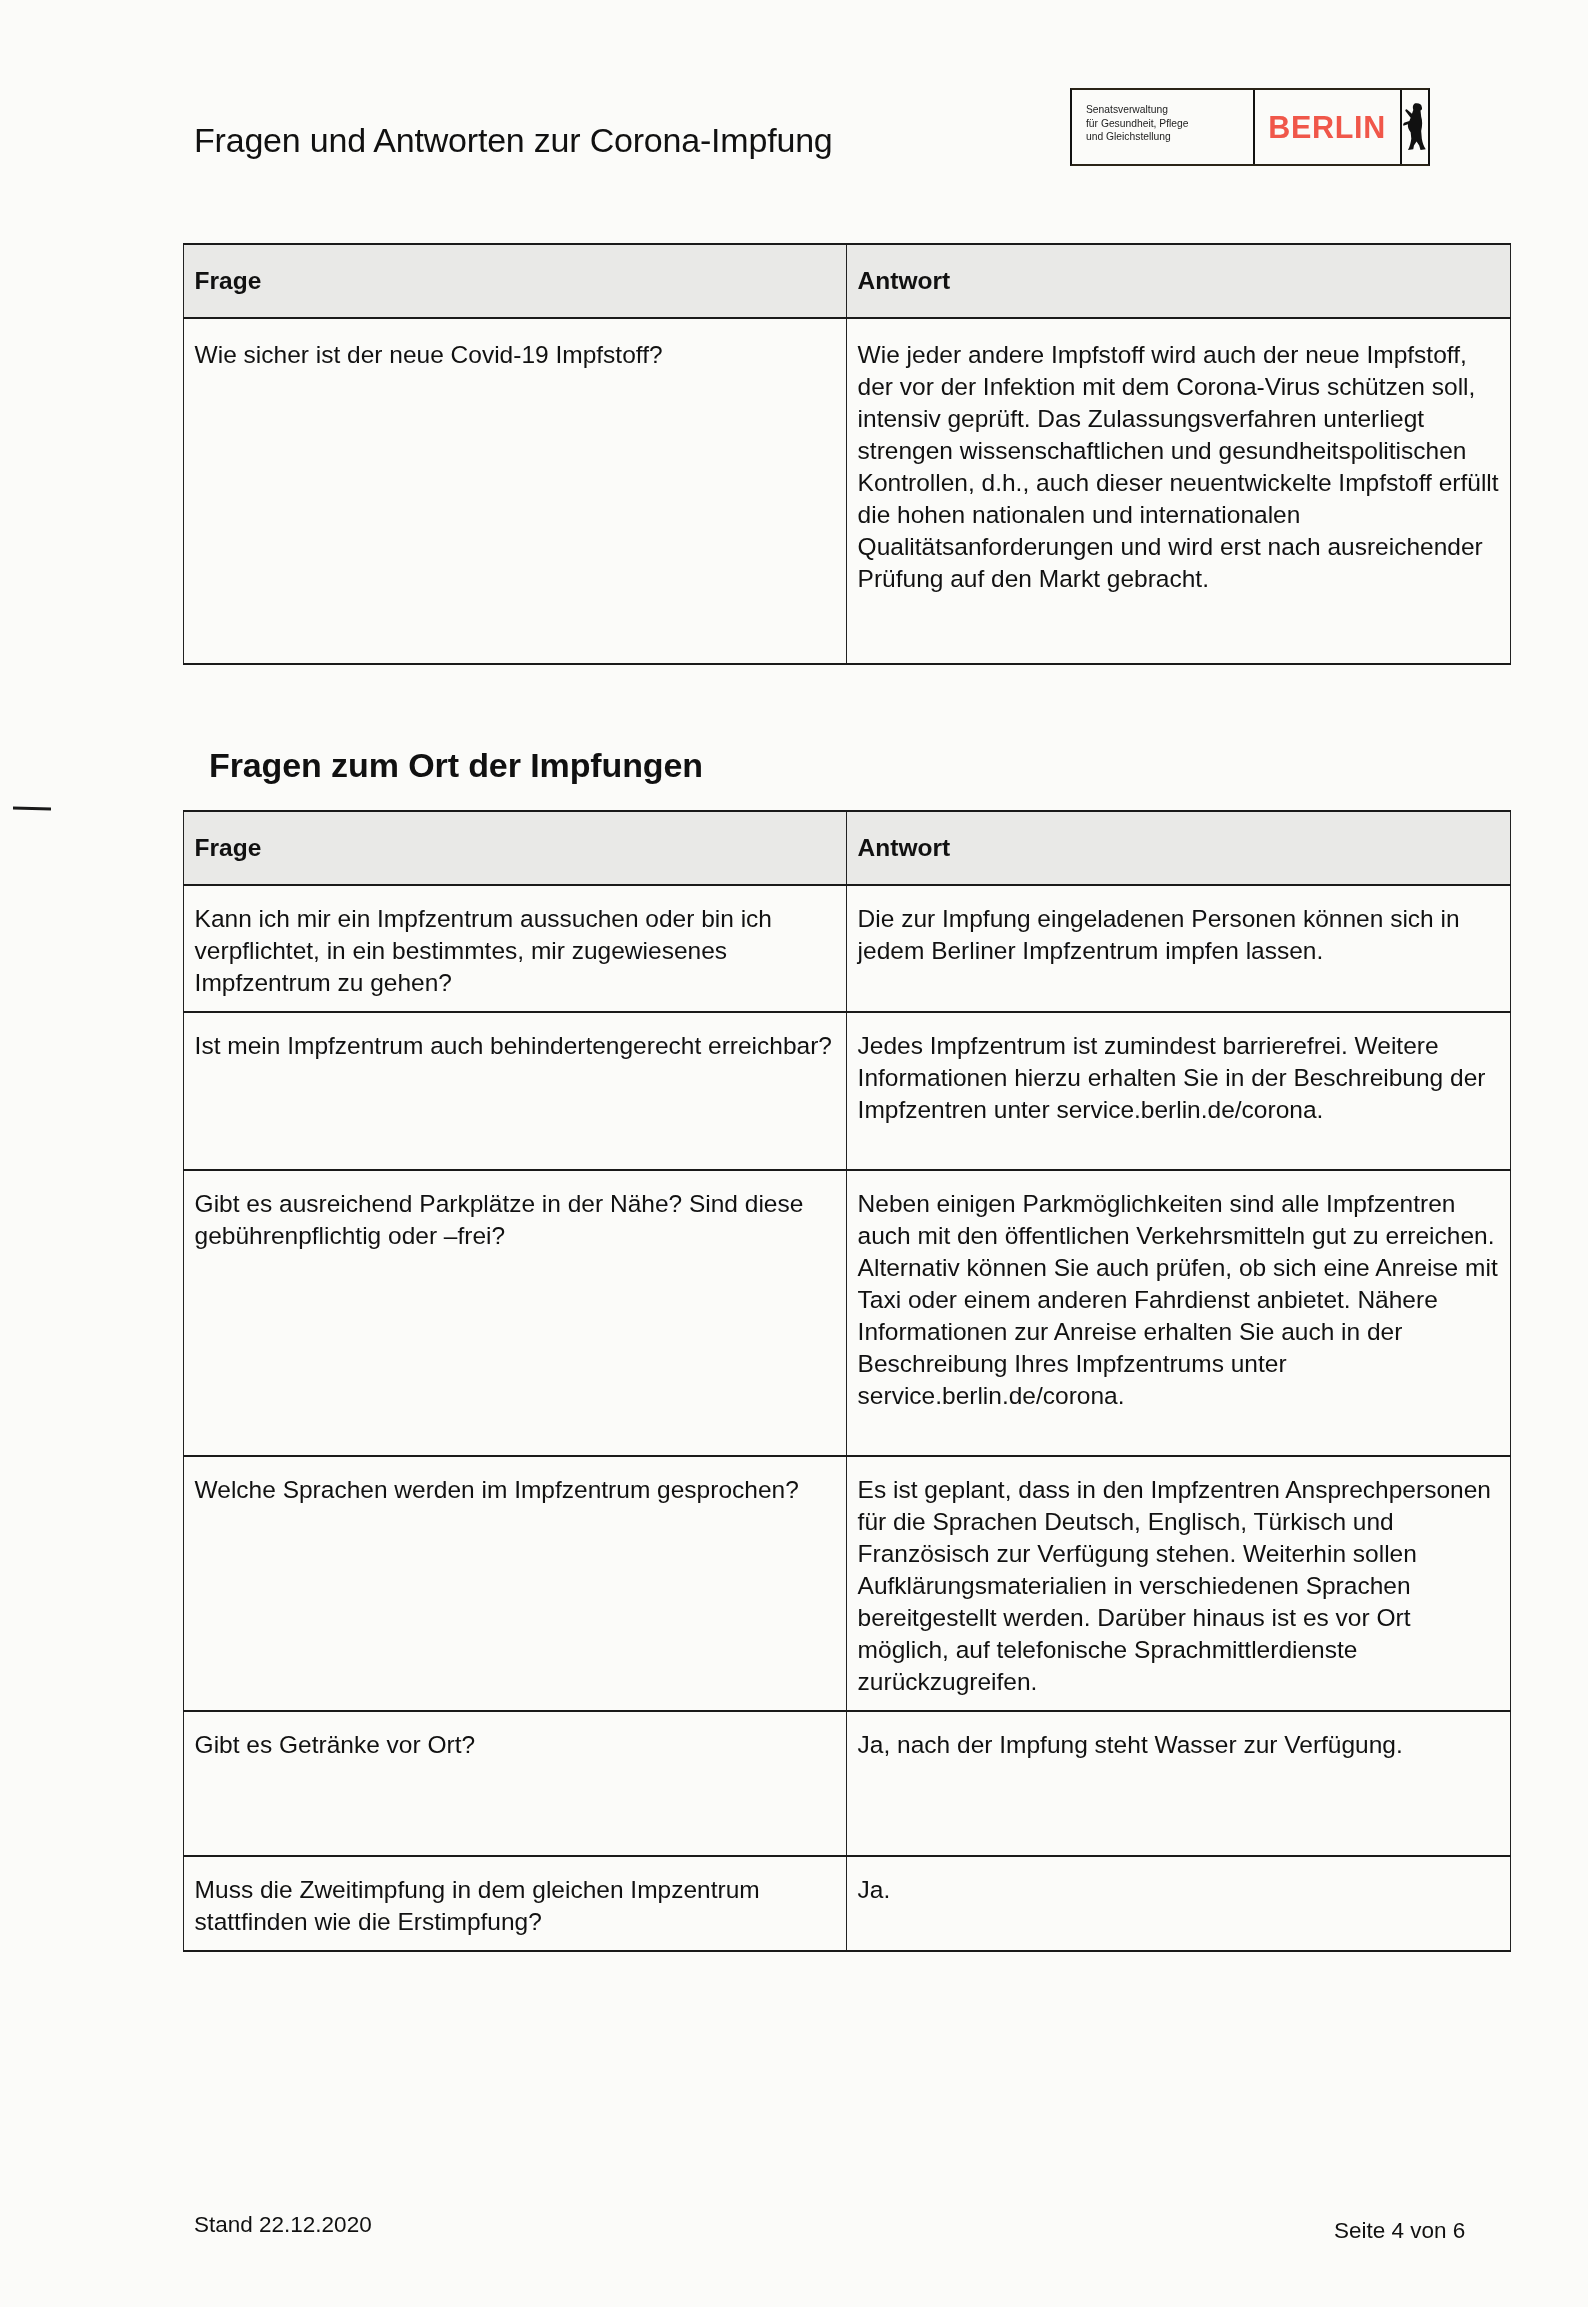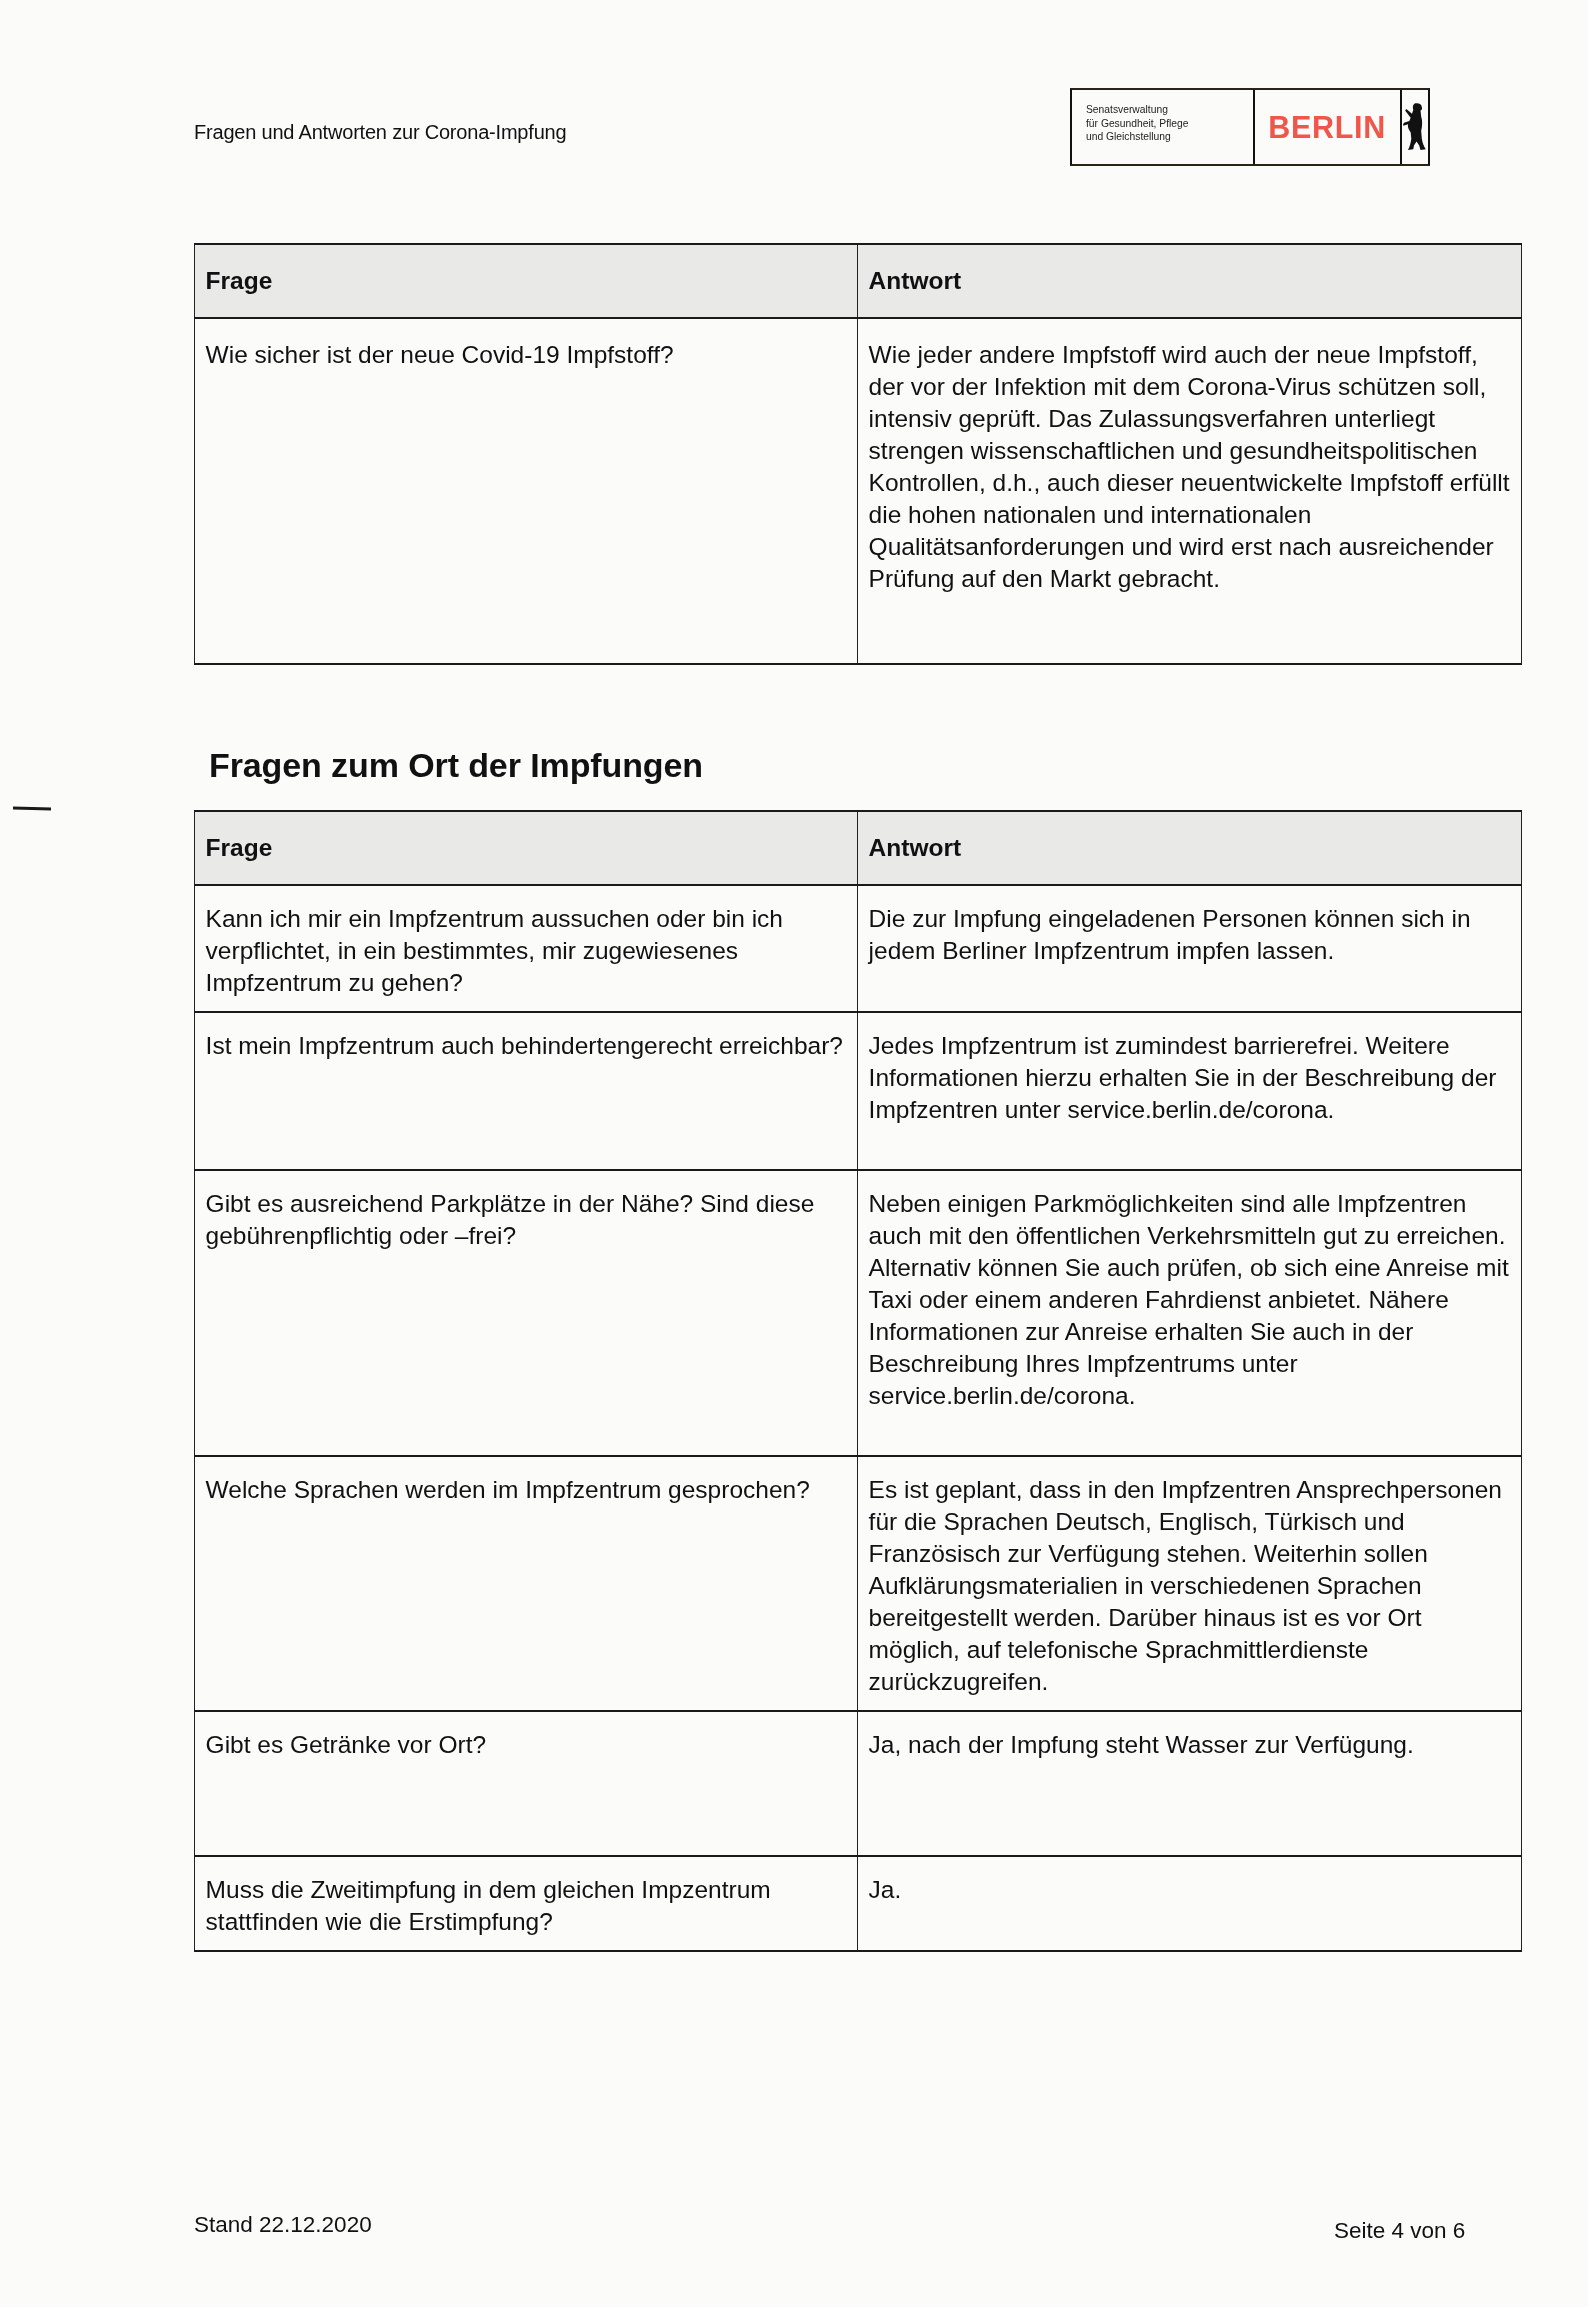--- a/index.html
+++ b/index.html
@@ -3,40 +3,40 @@
 <meta charset="utf-8">
 <style>
   html, body { margin: 0; padding: 0; }
   body {
     width: 1588px; height: 2307px; position: relative; overflow: hidden;
     background: #fbfbf9;
     font-family: "Liberation Sans", sans-serif; color: #111;
   }
   .doc-title {
     position: absolute; left: 194px; top: 121px;
-    font-size: 20px; font-weight: 400; letter-spacing: -0.2px;
+    font-size: 34px; font-weight: 400; letter-spacing: -0.2px;
   }
   .logo {
     position: absolute; left: 1070px; top: 88px; width: 360px; height: 78px;
     border: 2px solid #111; display: flex; box-sizing: border-box;
     border-top-color: #2a2418; border-bottom-color: #2a2418;
   }
   .logo-senat {
     width: 199px; border-right: 2px solid #111; padding: 13.3px 0 0 14px; box-sizing: border-box;
     font-size: 10.3px; line-height: 13.3px; color: #222;
   }
   .logo-berlin {
     width: 159px; border-right: 2px solid #111; display: flex; align-items: center; justify-content: center;
     font-size: 30.5px; font-weight: 700; color: #f0574a; letter-spacing: 0.7px;
   }
   .logo-bear { flex: 1; display: flex; align-items: center; justify-content: center; }
   .logo-bear svg { width: 26.5px; height: 50px; }
 
   table.qa {
-    position: absolute; left: 194px; width: 1327px;
+    position: absolute; left: 183px; width: 1327px;
     border-collapse: collapse; table-layout: fixed; border-radius: 32px;
   }
   table.qa col.c1 { width: 663px; }
   table.qa col.c2 { width: 664px; }
   table.qa th, table.qa td {
     border-left: 1.3px solid #222; border-right: 1.3px solid #222;
     border-top: 2px solid #1a1a1a; border-bottom: 2px solid #1a1a1a;
     vertical-align: top; text-align: left;
     padding: 17px 9.3px 12px 10.6px;
     font-size: 24.5px; line-height: 32px; font-weight: 400;

